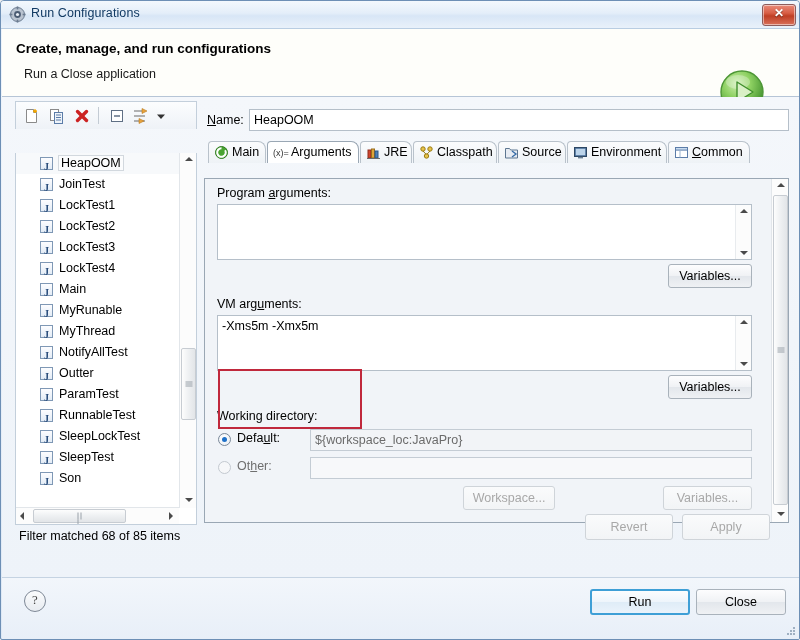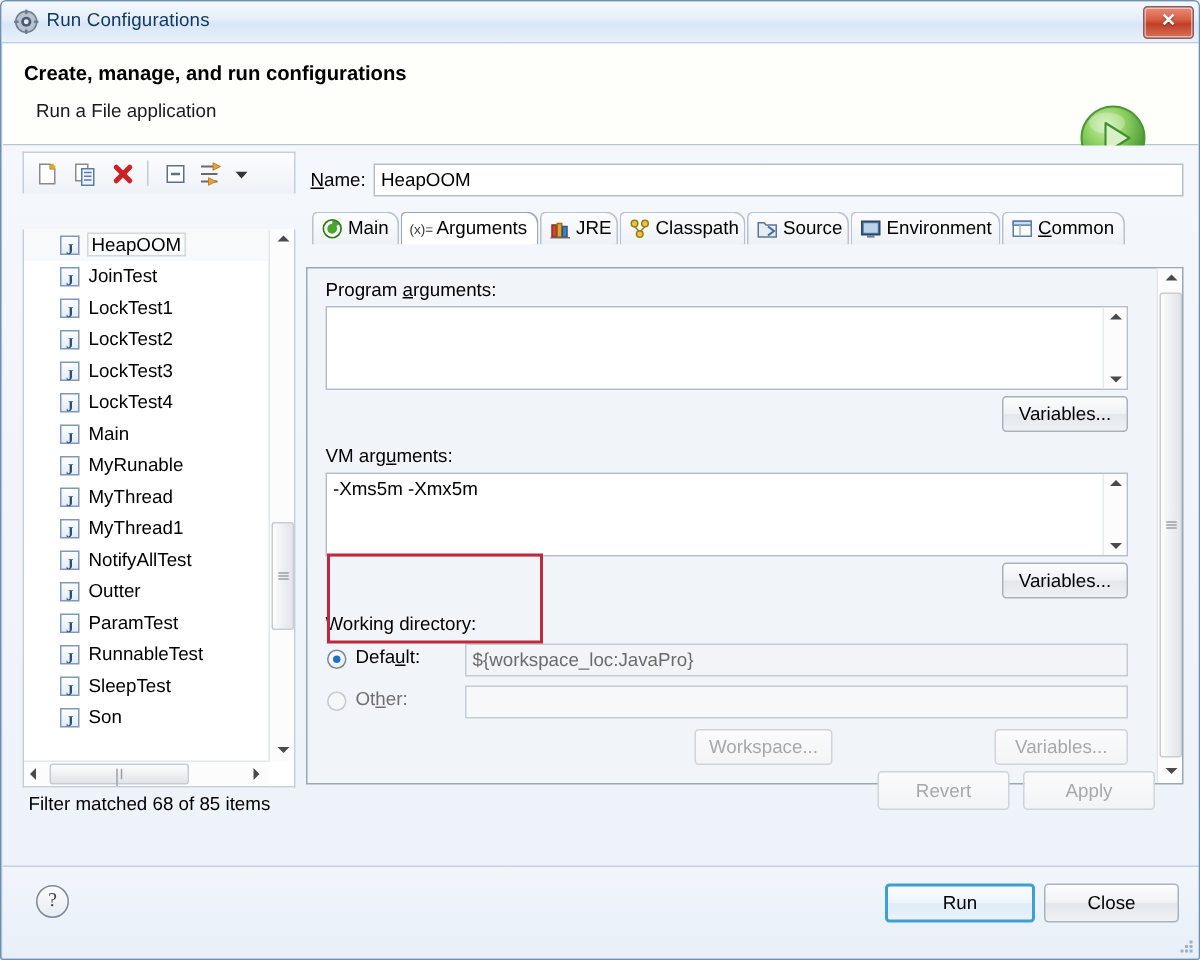--- a/index.html
+++ b/index.html
@@ -528,21 +528,21 @@
           <rect x="13.6" y="7.7" width="3" height="1.6"></rect>
         </g>
       </svg>
     </span>
     <span id="title-text">Run Configurations</span>
     <div id="close-btn"></div>
   </div>
 
   <div id="header">
     <div id="header-title">Create, manage, and run configurations</div>
-    <div id="header-sub">Run a File application</div>
+    <div id="header-sub">Run a Close application</div>
     <span id="run-badge">
       <svg width="48" height="48" viewBox="0 0 48 48">
         <defs>
           <radialGradient id="gball" cx="38%" cy="30%" r="72%">
             <stop offset="0%" stop-color="#cdeeb0"></stop>
             <stop offset="45%" stop-color="#8ed162"></stop>
             <stop offset="100%" stop-color="#3f8f2c"></stop>
           </radialGradient>
         </defs>
         <circle cx="24" cy="24" r="21" fill="url(#gball)" stroke="#4d9636" stroke-width="1.4"></circle>
@@ -624,25 +624,25 @@
         <div id="tree-list">
             <div class="tree-item selected"><span class="j-icon"></span><span class="ti-label">HeapOOM</span></div>
             <div class="tree-item"><span class="j-icon"></span><span class="ti-label">JoinTest</span></div>
             <div class="tree-item"><span class="j-icon"></span><span class="ti-label">LockTest1</span></div>
             <div class="tree-item"><span class="j-icon"></span><span class="ti-label">LockTest2</span></div>
             <div class="tree-item"><span class="j-icon"></span><span class="ti-label">LockTest3</span></div>
             <div class="tree-item"><span class="j-icon"></span><span class="ti-label">LockTest4</span></div>
             <div class="tree-item"><span class="j-icon"></span><span class="ti-label">Main</span></div>
             <div class="tree-item"><span class="j-icon"></span><span class="ti-label">MyRunable</span></div>
             <div class="tree-item"><span class="j-icon"></span><span class="ti-label">MyThread</span></div>
-            <div class="tree-item"><span class="j-icon"></span><span class="ti-label">MyThread1</span></div>
             <div class="tree-item"><span class="j-icon"></span><span class="ti-label">NotifyAllTest</span></div>
             <div class="tree-item"><span class="j-icon"></span><span class="ti-label">Outter</span></div>
             <div class="tree-item"><span class="j-icon"></span><span class="ti-label">ParamTest</span></div>
             <div class="tree-item"><span class="j-icon"></span><span class="ti-label">RunnableTest</span></div>
+            <div class="tree-item"><span class="j-icon"></span><span class="ti-label">SleepLockTest</span></div>
             <div class="tree-item"><span class="j-icon"></span><span class="ti-label">SleepTest</span></div>
             <div class="tree-item"><span class="j-icon"></span><span class="ti-label">Son</span></div>
           </div>
 
         <div id="tree-vscroll">
           <div class="sb-arrow up" style="left:1px;top:0;"></div>
           <div class="sb-thumb" style="left:1px;top:195px;width:15px;height:72px;">
             <span class="grip">
                 <i></i>
                 <i></i>

